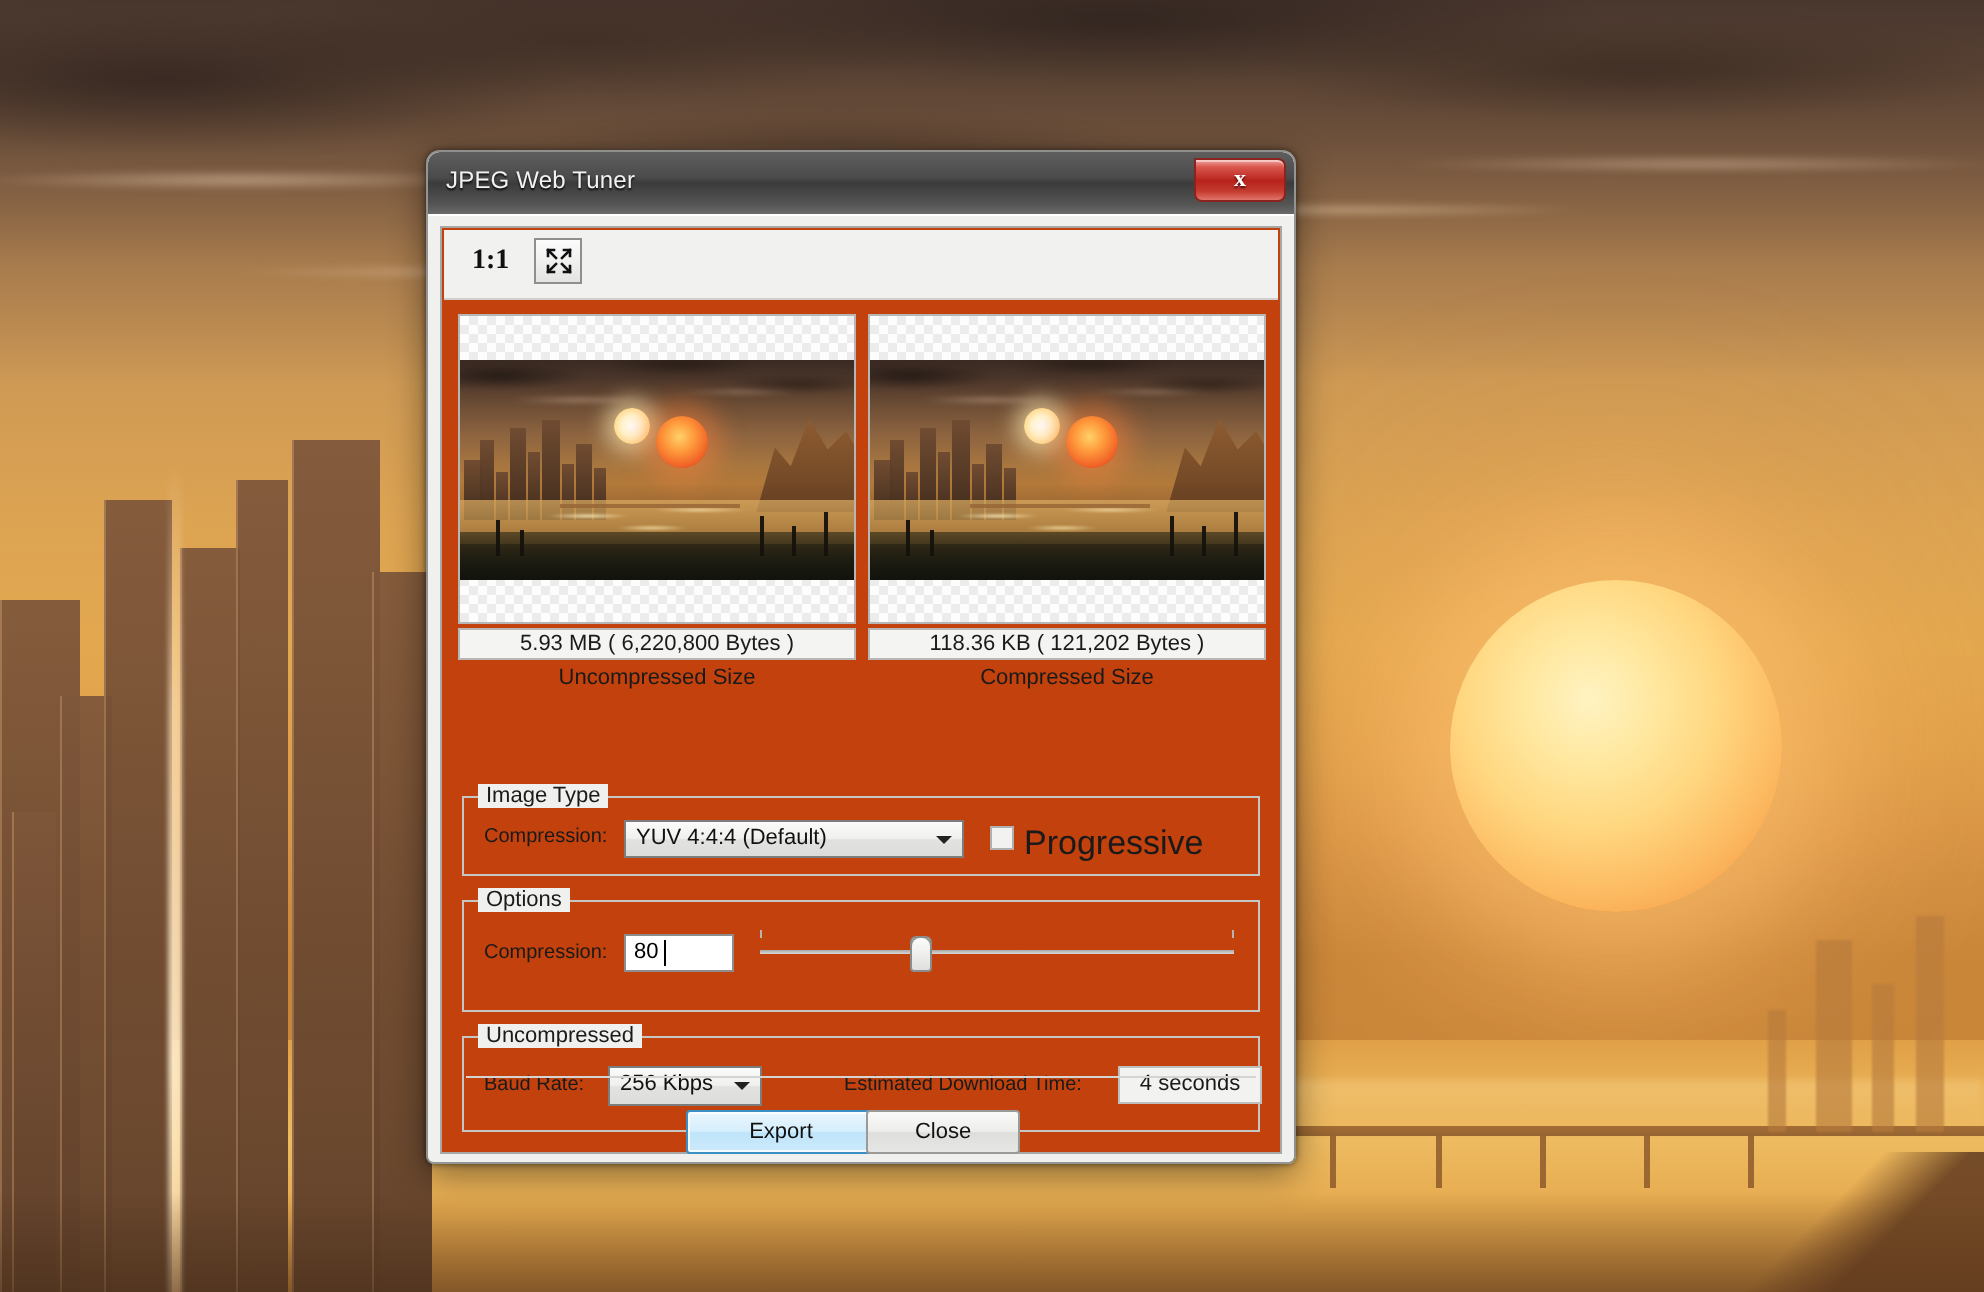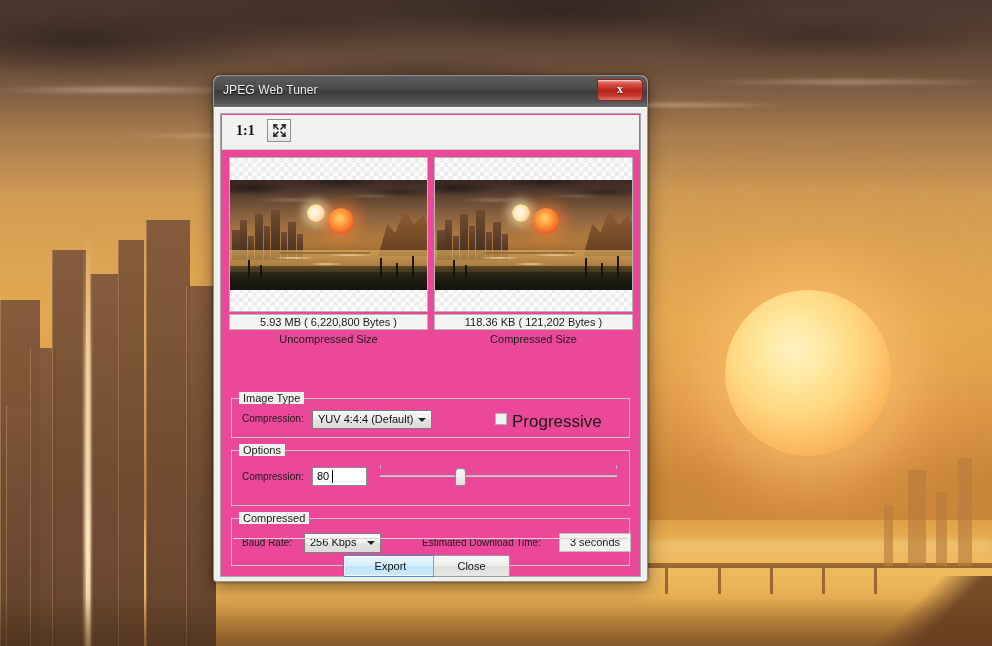--- a/index.html
+++ b/index.html
@@ -169,21 +169,21 @@
   }
 
   
   .client {
     position:absolute; left:0; top:31px; right:0; bottom:0;
     background:#f0f0ef;
     border-top:1px solid #ffffff;
   }
   .clientinner {
     position:absolute; left:6px; top:5px; right:6px; bottom:4px;
-    background:#ec4899;
+    background:#c2410c;
     border:1px solid #a8a8a6;
     box-sizing:border-box;
   }
 
   
   .toolbar {
     position:absolute; left:1px; top:1px; right:1px; height:34px;
     background:#f1f1f0;
     border-bottom:1px solid #cfcfcd;
   }
@@ -570,21 +570,21 @@
       <div class="sizerow">
         <div class="sizefield left">5.93 MB ( 6,220,800 Bytes )</div>
         <div class="sizecap left">Uncompressed Size</div>
         <div class="sizefield right">118.36 KB ( 121,202 Bytes )</div>
         <div class="sizecap right">Compressed Size</div>
       </div>
 
       <div class="group" id="grp-imagetype">
         <div class="glegend">Image Type</div>
         <div class="lbl" style="left:10px; top:14px;">Compression:</div>
-        <div class="combo" style="left:80px; top:11px; width:120px; height:19px;">
+        <div class="combo" style="left:80px; top:11px; width:170px; height:19px;">
           <div class="ctext">YUV 4:4:4 (Default)</div>
           <div class="carrow"></div>
         </div>
         <div class="chk" style="left:263px; top:14px;">
           <div class="box"></div>
           <div class="clabel">Progressive</div>
         </div>
       </div>
 
       <div class="group" id="grp-options">
@@ -596,28 +596,28 @@
         </div>
         <div class="slider" style="left:148px; top:14px; width:237px; height:24px;">
           <div class="track"></div>
           <div class="tick" style="left:0px;"></div>
           <div class="tick" style="left:236px;"></div>
           <div class="thumb" id="slider-thumb" style="left: 75px;"></div>
         </div>
       </div>
 
       <div class="group" id="grp-info">
-        <div class="glegend">Compressed</div>
+        <div class="glegend">Uncompressed</div>
         <div class="lbl" style="left:10px; top:18px;">Baud Rate:</div>
         <div class="combo" style="left:72px; top:14px; width:77px; height:20px;">
           <div class="ctext">256 Kbps</div>
           <div class="carrow"></div>
         </div>
         <div class="lbl" style="left:190px; top:18px;">Estimated Download Time:</div>
-        <div class="rofield" style="left:327px; top:14px; width:72px; height:19px; line-height:17px;">3 seconds</div>
+        <div class="rofield" style="left:327px; top:14px; width:72px; height:19px; line-height:17px;">4 seconds</div>
       </div>
 
       <div class="footsep"></div>
       <div class="btn default" id="btn-export">Export</div>
       <div class="btn normal" id="btn-close">Close</div>
 
     </div>
   </div>
 </div>
 

